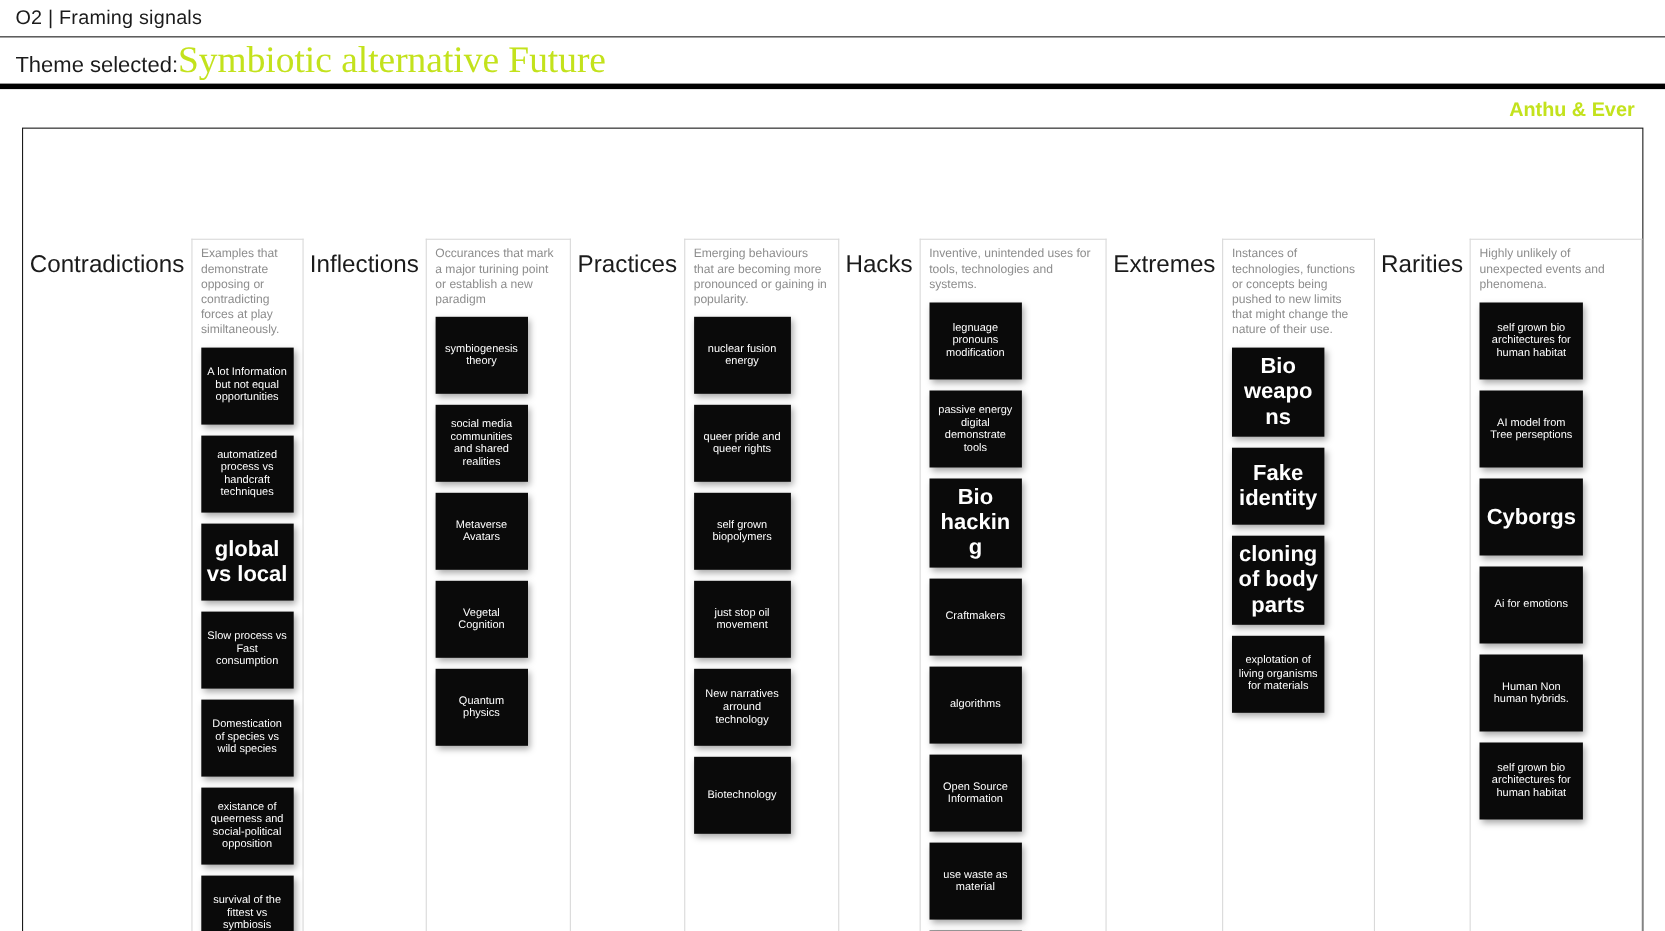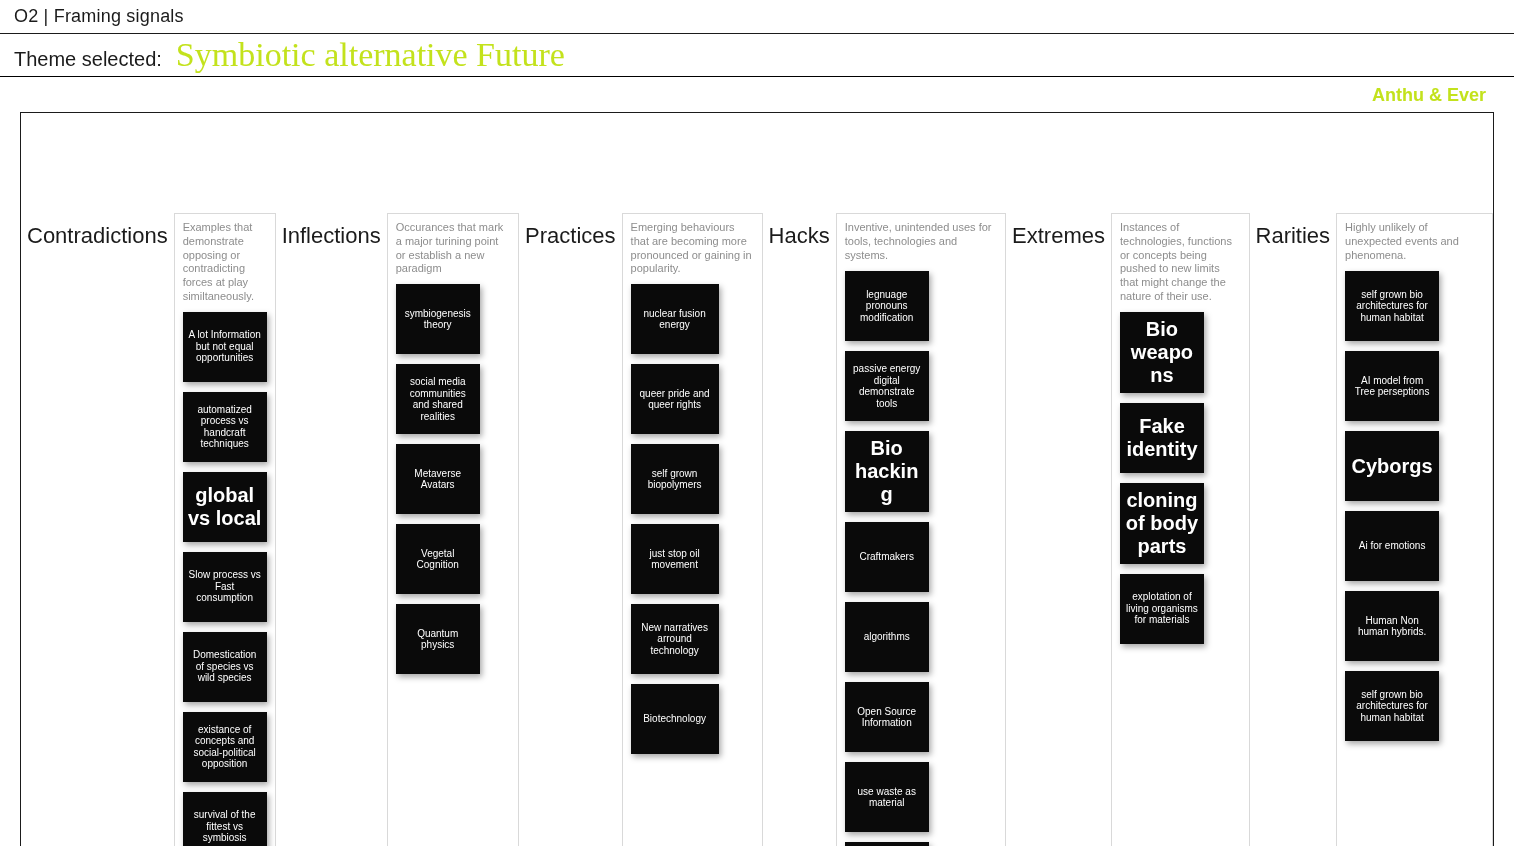--- a/index.html
+++ b/index.html
@@ -1,17 +1,17 @@
 <!DOCTYPE html>
 <html><head>
 <meta charset="utf-8">
 <style>
 html,body{margin:0;padding:0;font-family:"Helvetica Neue",Arial,sans-serif;background:#fff;color:#1b1b1b;width:1514px}
 .page-title{padding:6px 14px 6px 14px;border-bottom:1px solid #1b1b1b;font-size:18px;letter-spacing:.2px}
-.theme-bar{display:flex;align-items:baseline;gap:14px;padding:2px 14px 2px 14px;border-bottom:1px solid #000000}
+.theme-bar{display:flex;align-items:baseline;padding:2px 14px 2px 14px;border-bottom:5px solid #000000}
 .theme-label{font-size:20px;color:#1b1b1b}
 .theme-value{font-size:34px;color:#c3e21c;font-family:Georgia,"Times New Roman",serif}
 .authors{text-align:right;color:#c3e21c;font-weight:700;font-size:18px;padding:8px 28px 0 0}
 .board{margin:6px 20px 0 20px;border:1px solid #1b1b1b;min-height:660px;position:relative;padding-top:100px}
 .columns{display:flex;width:100%}
 .col{flex:1;display:flex;flex-direction:row}
 .col-header{text-align:center;font-size:22px;padding:10px 6px 10px 6px}
 .col-body{border:1px solid #d9d9d9;border-bottom:none;padding:7px 8px;min-height:520px;display:flex;flex-direction:column;gap:8px}
 .col-desc{font-size:11px;color:#8d8d8d;line-height:1.25;min-height:42px}
 .cards{display:flex;flex-wrap:wrap;gap:10px;align-content:flex-start}
@@ -35,21 +35,21 @@
       <div class="col">
         <div class="col-header">Contradictions</div>
         <div class="col-body">
           <div class="col-desc">Examples that demonstrate opposing or contradicting forces at play similtaneously.</div>
           <div class="cards contradictions">
             <div class="card">A lot Information but not equal opportunities</div>
             <div class="card">automatized process vs handcraft techniques</div>
             <div class="card big">global vs local</div>
             <div class="card">Slow process vs Fast consumption</div>
             <div class="card">Domestication of species vs wild species</div>
-            <div class="card">existance of concepts and social-political opposition</div>
+            <div class="card">existance of queerness and social-political opposition</div>
             <div class="card">survival of the fittest vs symbiosis</div>
           </div>
         </div>
       </div>
       <div class="col">
         <div class="col-header">Inflections</div>
         <div class="col-body">
           <div class="col-desc">Occurances that mark a major turining point or establish a new paradigm</div>
           <div class="cards inflections">
             <div class="card">symbiogenesis theory</div>

